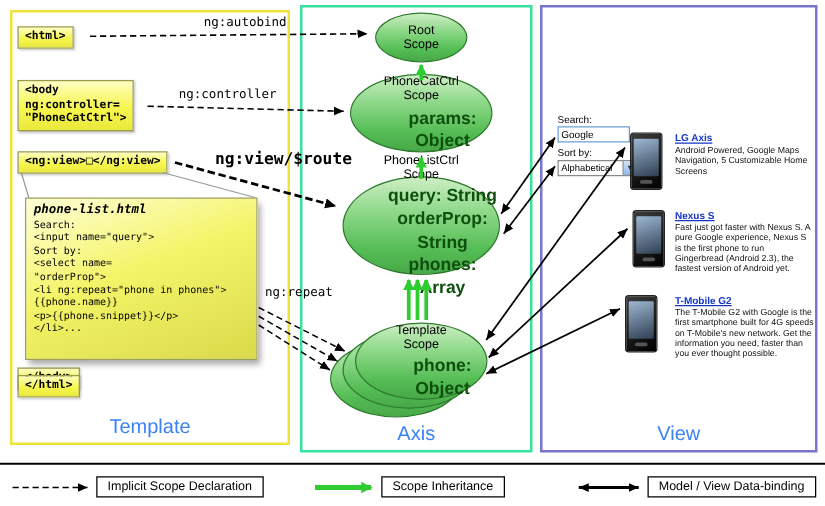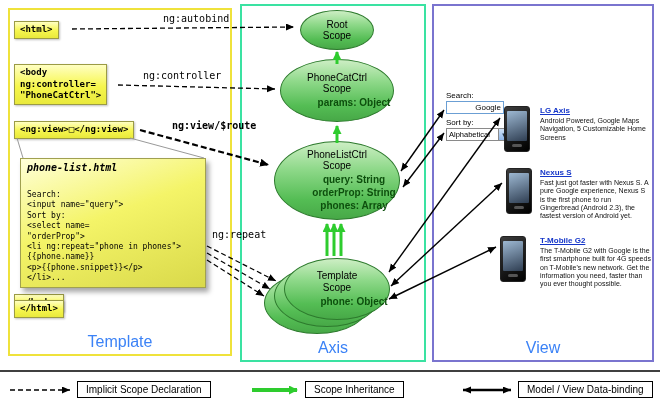--- a/index.html
+++ b/index.html
@@ -19,42 +19,42 @@
   .ytag { position: absolute; padding: 2px 5px; color: #000; white-space: pre;
           font: bold 9px/1.3 "DejaVu Sans Mono", monospace;
           background: linear-gradient(180deg, #ffffc2 0%, #f6f64e 55%, #e9e93c 100%);
           border: 1px solid #9b9b45; box-shadow: 1px 1px 2px rgba(0,0,0,.25); }
 
   
   .code-box { position: absolute; left: 20px; top: 158px; width: 186px; height: 130px;
               padding: 3px 6px; border: 1px solid #a0a050;
               background: linear-gradient(160deg, #ffffd8 0%, #f4f468 45%, #d9d94a 100%);
               box-shadow: 3px 4px 5px rgba(0,0,0,.35); }
-  .code-title { font: bold italic 10px "DejaVu Sans Mono", monospace; margin-bottom: 17px; }
+  .code-title { font: bold italic 10px "DejaVu Sans Mono", monospace; margin-bottom: 2px; }
   .code-lines span { display: block; font: 8px/1.3 "DejaVu Sans Mono", monospace; white-space: pre; }
 
   
   .scope, .scope-back { position: absolute; border-radius: 50%;
           border: 1.5px solid #2d7a2d;
           background: linear-gradient(180deg, #cdeec4 0%, #8fd98a 35%, #54bd54 75%, #47a847 100%); }
   .scope { display: flex; flex-direction: column; align-items: center; justify-content: center;
            text-align: center; }
   .scope-title { font-weight: normal; font-size: 10px; line-height: 1.12; white-space: pre-line; color: #000; }
-  .scope-prop  { font-weight: bold; font-size: 10px; line-height: 1.3; color: #0d4f0d; margin-left: 34px; }
+  .scope-prop  { font-weight: bold; font-size: 14px; line-height: 1.3; color: #0d4f0d; margin-left: 34px; }
   .scope-title + .scope-prop { margin-top: 2px; }
 
   
   .alabel { position: absolute; font-family: "DejaVu Sans Mono", monospace; font-size: 10px;
             color: #000; z-index: 6; white-space: nowrap; }
-  .alabel.bold { font-weight: bold; font-size: 10px; }
+  .alabel.bold { font-weight: bold; font-size: 13px; }
 
   
   .v-label { position: absolute; font-size: 8px; color: #000; }
   .v-input { position: absolute; width: 58px; height: 13px; border: 1px solid #6b9fd4;
-             font-family: "Liberation Sans", sans-serif; font-size: 8px; padding: 0 2px; background: #fff; text-align: right; }
+             font-family: "Liberation Sans", sans-serif; font-size: 8px; padding: 0 2px; background: #fff; }
   .v-select { position: absolute; width: 64px; height: 13px; border: 1px solid #8a8a8a;
               background: #fff; display: flex; align-items: center; cursor: default; }
   .v-select-text { flex: 1; font-size: 7.5px; padding-left: 2px; white-space: nowrap; overflow: hidden; }
   .v-select-arrow { width: 11px; height: 100%; border-left: 1px solid #8a8a8a; font-size: 6px;
                     display: flex; align-items: center; justify-content: center; color: #234;
                     background: linear-gradient(180deg, #cfe2f7, #8fb6e8); }
   .phone-img { position: absolute; width: 26px; height: 46px; border-radius: 3px; border: 1px solid #222;
                background: linear-gradient(145deg, #3c3c3c, #000); cursor: pointer; }
   .phone-screen { margin: 4px auto 0; width: 20px; height: 30px; border-radius: 1px;
                   background: linear-gradient(160deg, #9db8d2, #2f3e52); }

